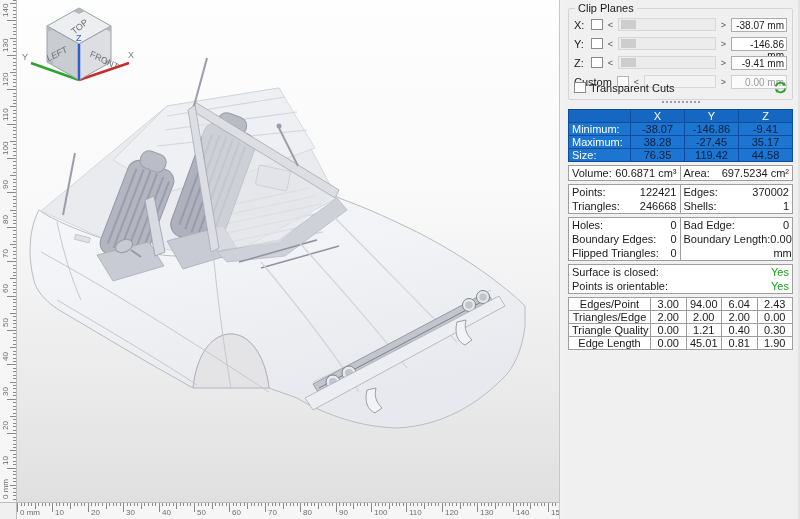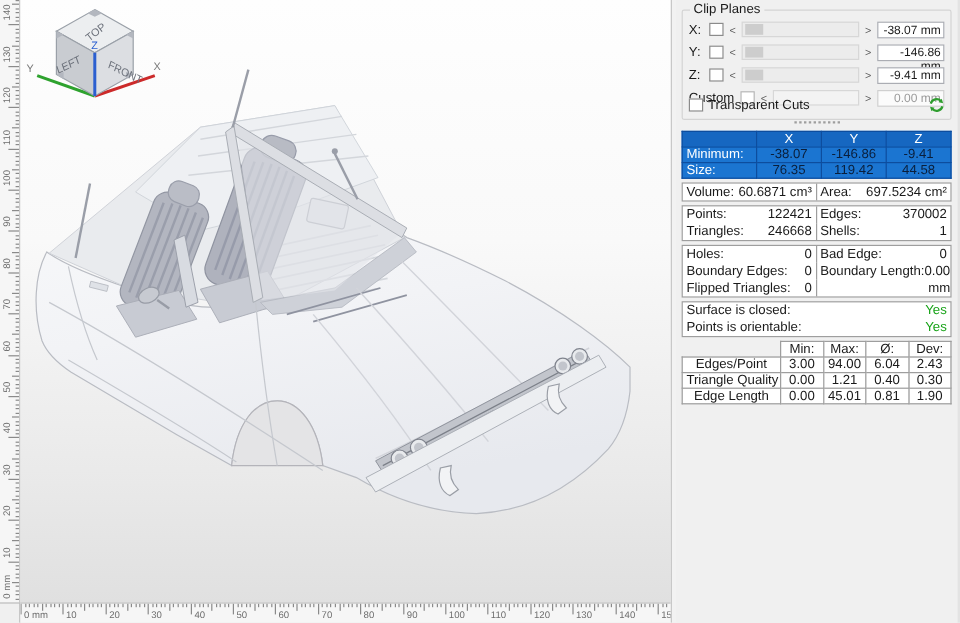--- a/index.html
+++ b/index.html
@@ -651,20 +651,26 @@
               <td>Y</td>
               <td>Z</td>
             </tr>
             <tr>
               <td class="c0 rl">Minimum:</td>
               <td class="num">-38.07</td>
               <td class="num">-146.86</td>
               <td class="num">-9.41</td>
             </tr>
             <tr>
+              <td class="c0 rl">Maximum:</td>
+              <td class="num">38.28</td>
+              <td class="num">-27.45</td>
+              <td class="num">35.17</td>
+            </tr>
+            <tr>
               <td class="c0 rl">Size:</td>
               <td class="num">76.35</td>
               <td class="num">119.42</td>
               <td class="num">44.58</td>
             </tr>
           </tbody>
         </table>
         <div class="sect">
           <div class="srow">
             <span class="half l">
@@ -736,33 +742,33 @@
             <span class="lb">Surface is closed:</span>
             <span class="vl green">Yes</span>
           </div>
           <div class="frow">
             <span class="lb">Points is orientable:</span>
             <span class="vl green">Yes</span>
           </div>
         </div>
         <table class="mtable">
           <tbody>
-            <tr class="hdr">
-              <td class="lab"></td>
-              <td class="">Min:</td>
-              <td class="">Max:</td>
-              <td class="">Ø:</td>
-              <td class="">Dev:</td>
-            </tr>
             <tr>
               <td class="lab">Edges/Point</td>
               <td>3.00</td>
               <td>94.00</td>
               <td>6.04</td>
               <td>2.43</td>
+            </tr>
+            <tr>
+              <td class="lab">Triangles/Edge</td>
+              <td>2.00</td>
+              <td>2.00</td>
+              <td>2.00</td>
+              <td>0.00</td>
             </tr>
             <tr>
               <td class="lab">Triangle Quality</td>
               <td>0.00</td>
               <td>1.21</td>
               <td>0.40</td>
               <td>0.30</td>
             </tr>
             <tr>
               <td class="lab">Edge Length</td>

